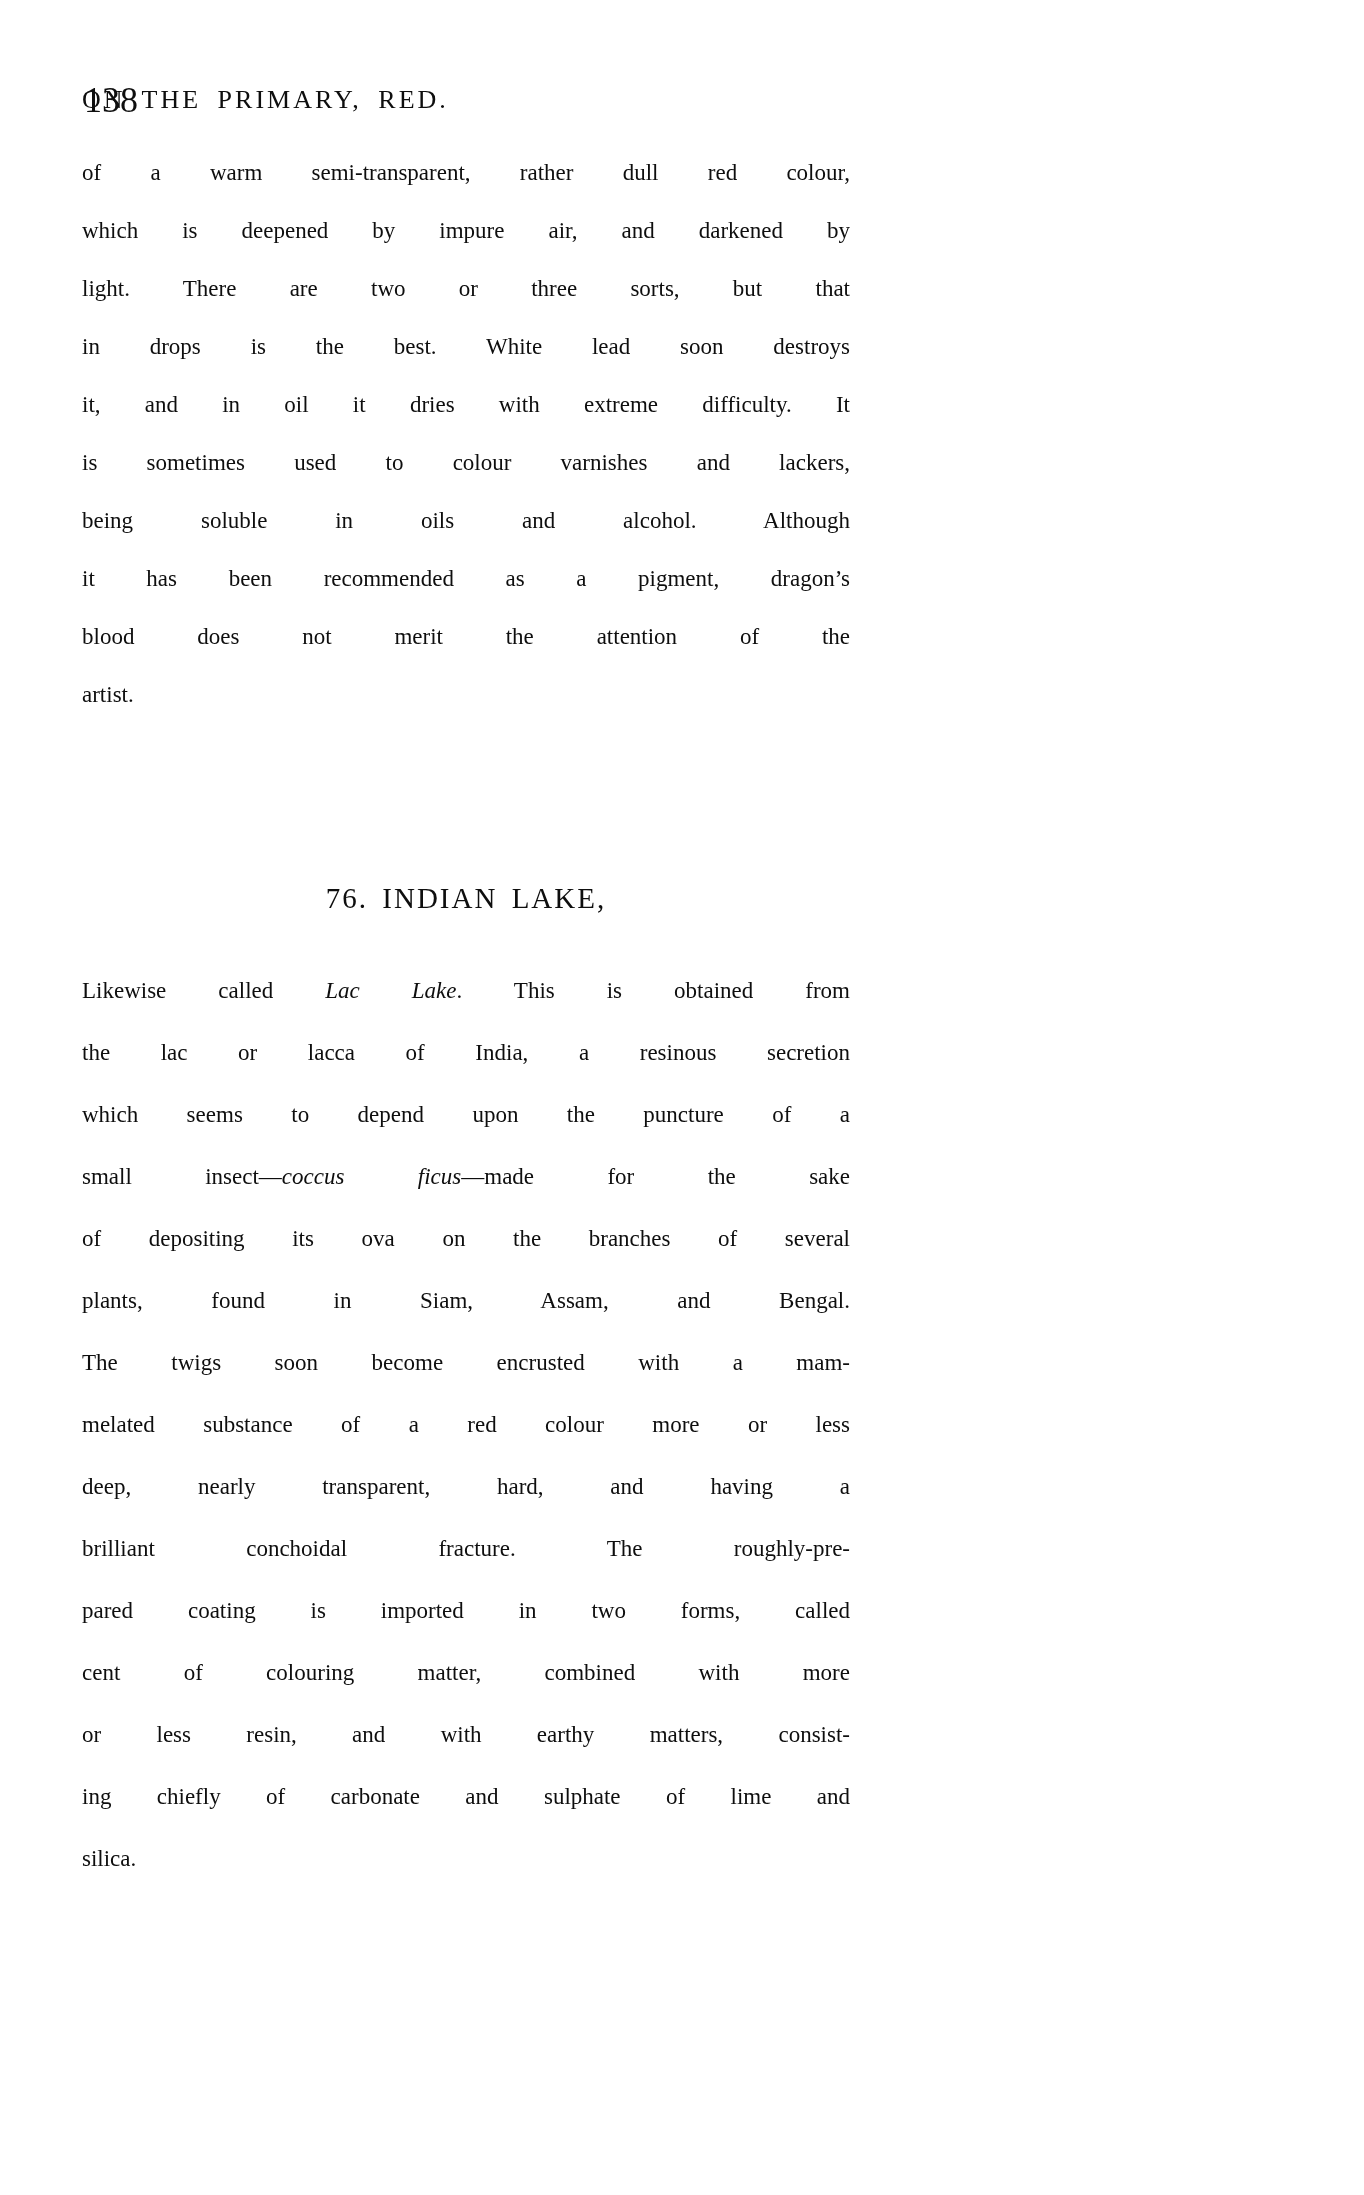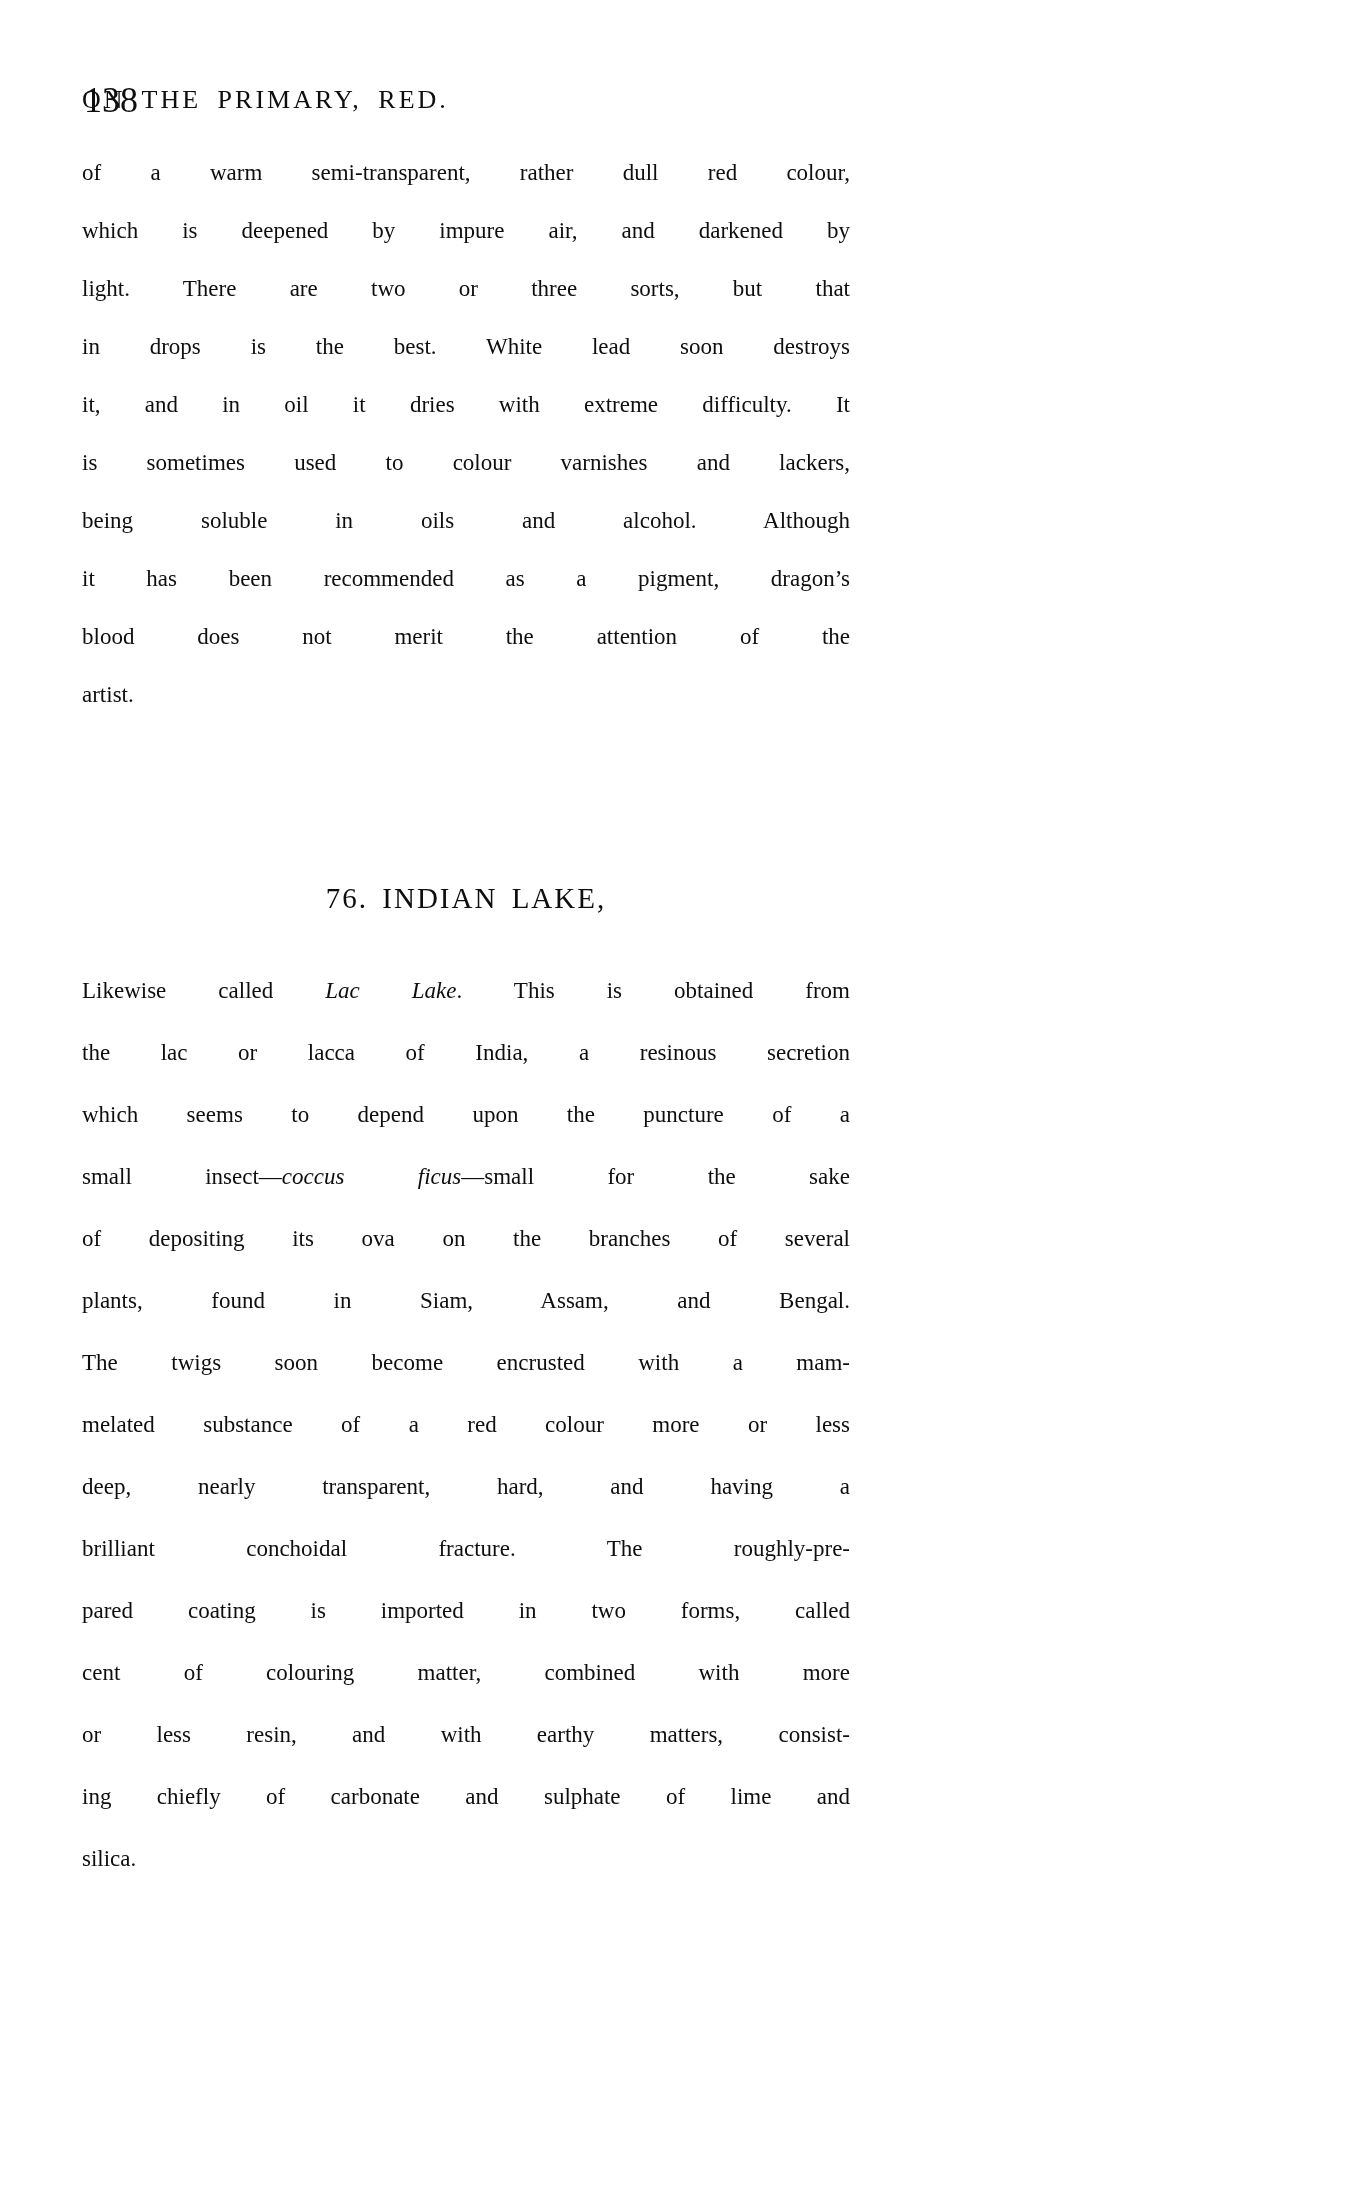--- a/index.html
+++ b/index.html
@@ -74,21 +74,21 @@
     <div class="line">blood does not merit the attention of the</div>
     <div class="line flush">artist.</div>
   </div>
 
   <h2 class="heading">76. INDIAN LAKE,</h2>
 
   <div class="para p2">
     <div class="line"><span>Likewise called </span><span class="it">Lac Lake</span><span>. This is obtained from</span></div>
     <div class="line">the lac or lacca of India, a resinous secretion</div>
     <div class="line">which seems to depend upon the puncture of a</div>
-    <div class="line"><span>small insect—</span><span class="it">coccus ficus</span><span>—small for the sake</span></div>
+    <div class="line"><span>small insect—</span><span class="it">coccus ficus</span><span>—made for the sake</span></div>
     <div class="line">of depositing its ova on the branches of several</div>
     <div class="line">plants, found in Siam, Assam, and Bengal.</div>
     <div class="line">The twigs soon become encrusted with a mam-</div>
     <div class="line">melated substance of a red colour more or less</div>
     <div class="line">deep, nearly transparent, hard, and having a</div>
     <div class="line">brilliant conchoidal fracture. The roughly-pre-</div>
     <div class="line">pared coating is imported in two forms, called</div>
     <div class="line">cent of colouring matter, combined with more</div>
     <div class="line">or less resin, and with earthy matters, consist-</div>
     <div class="line">ing chiefly of carbonate and sulphate of lime and</div>

